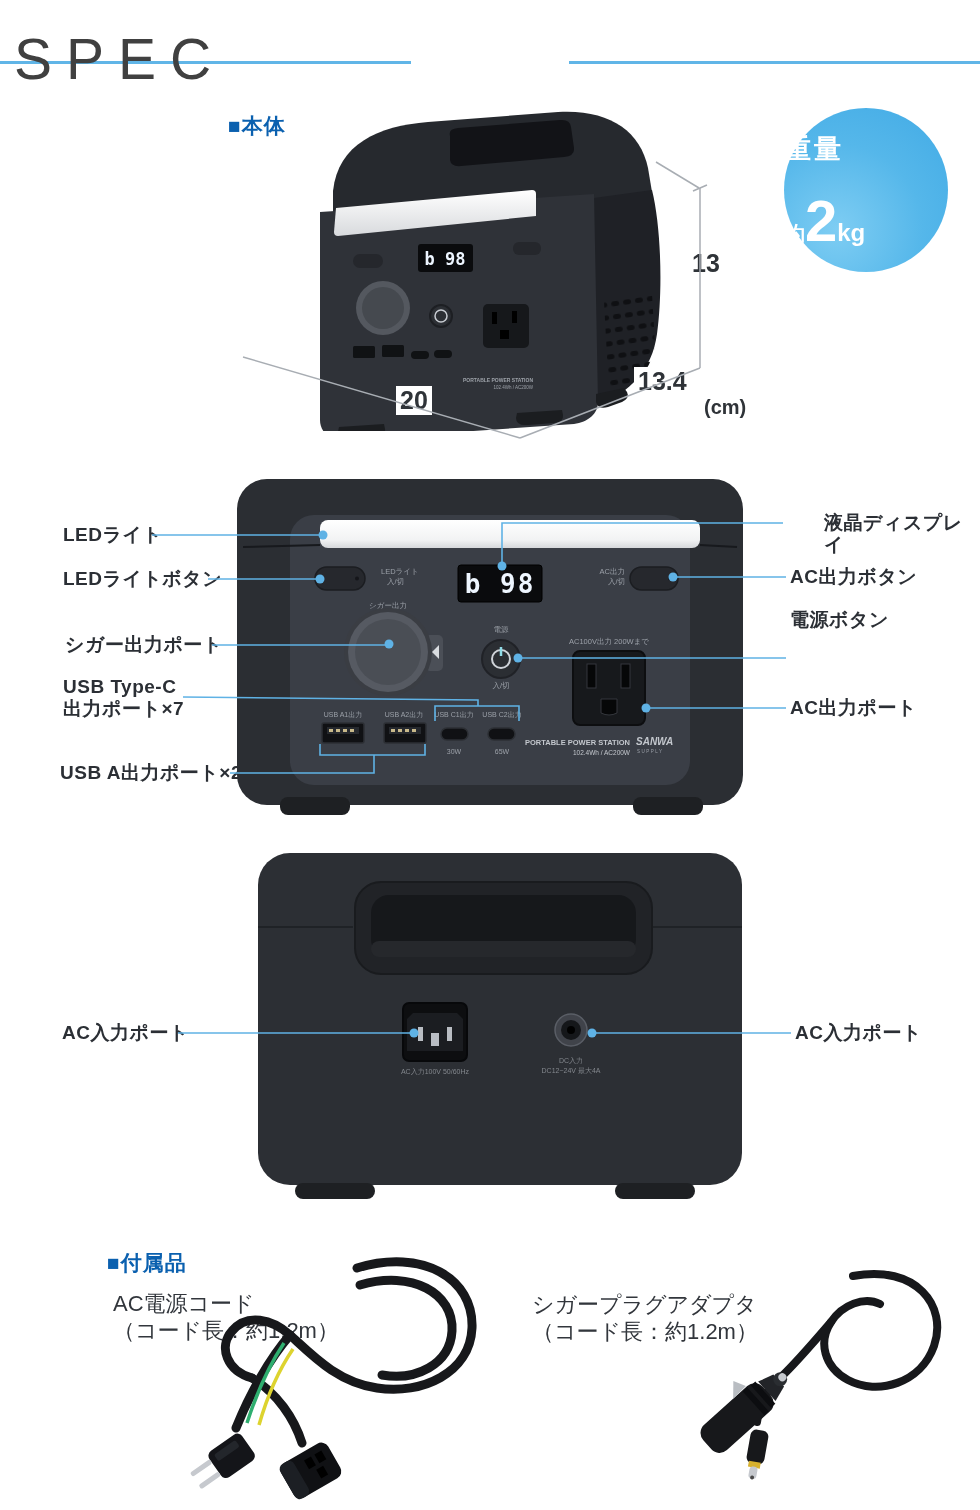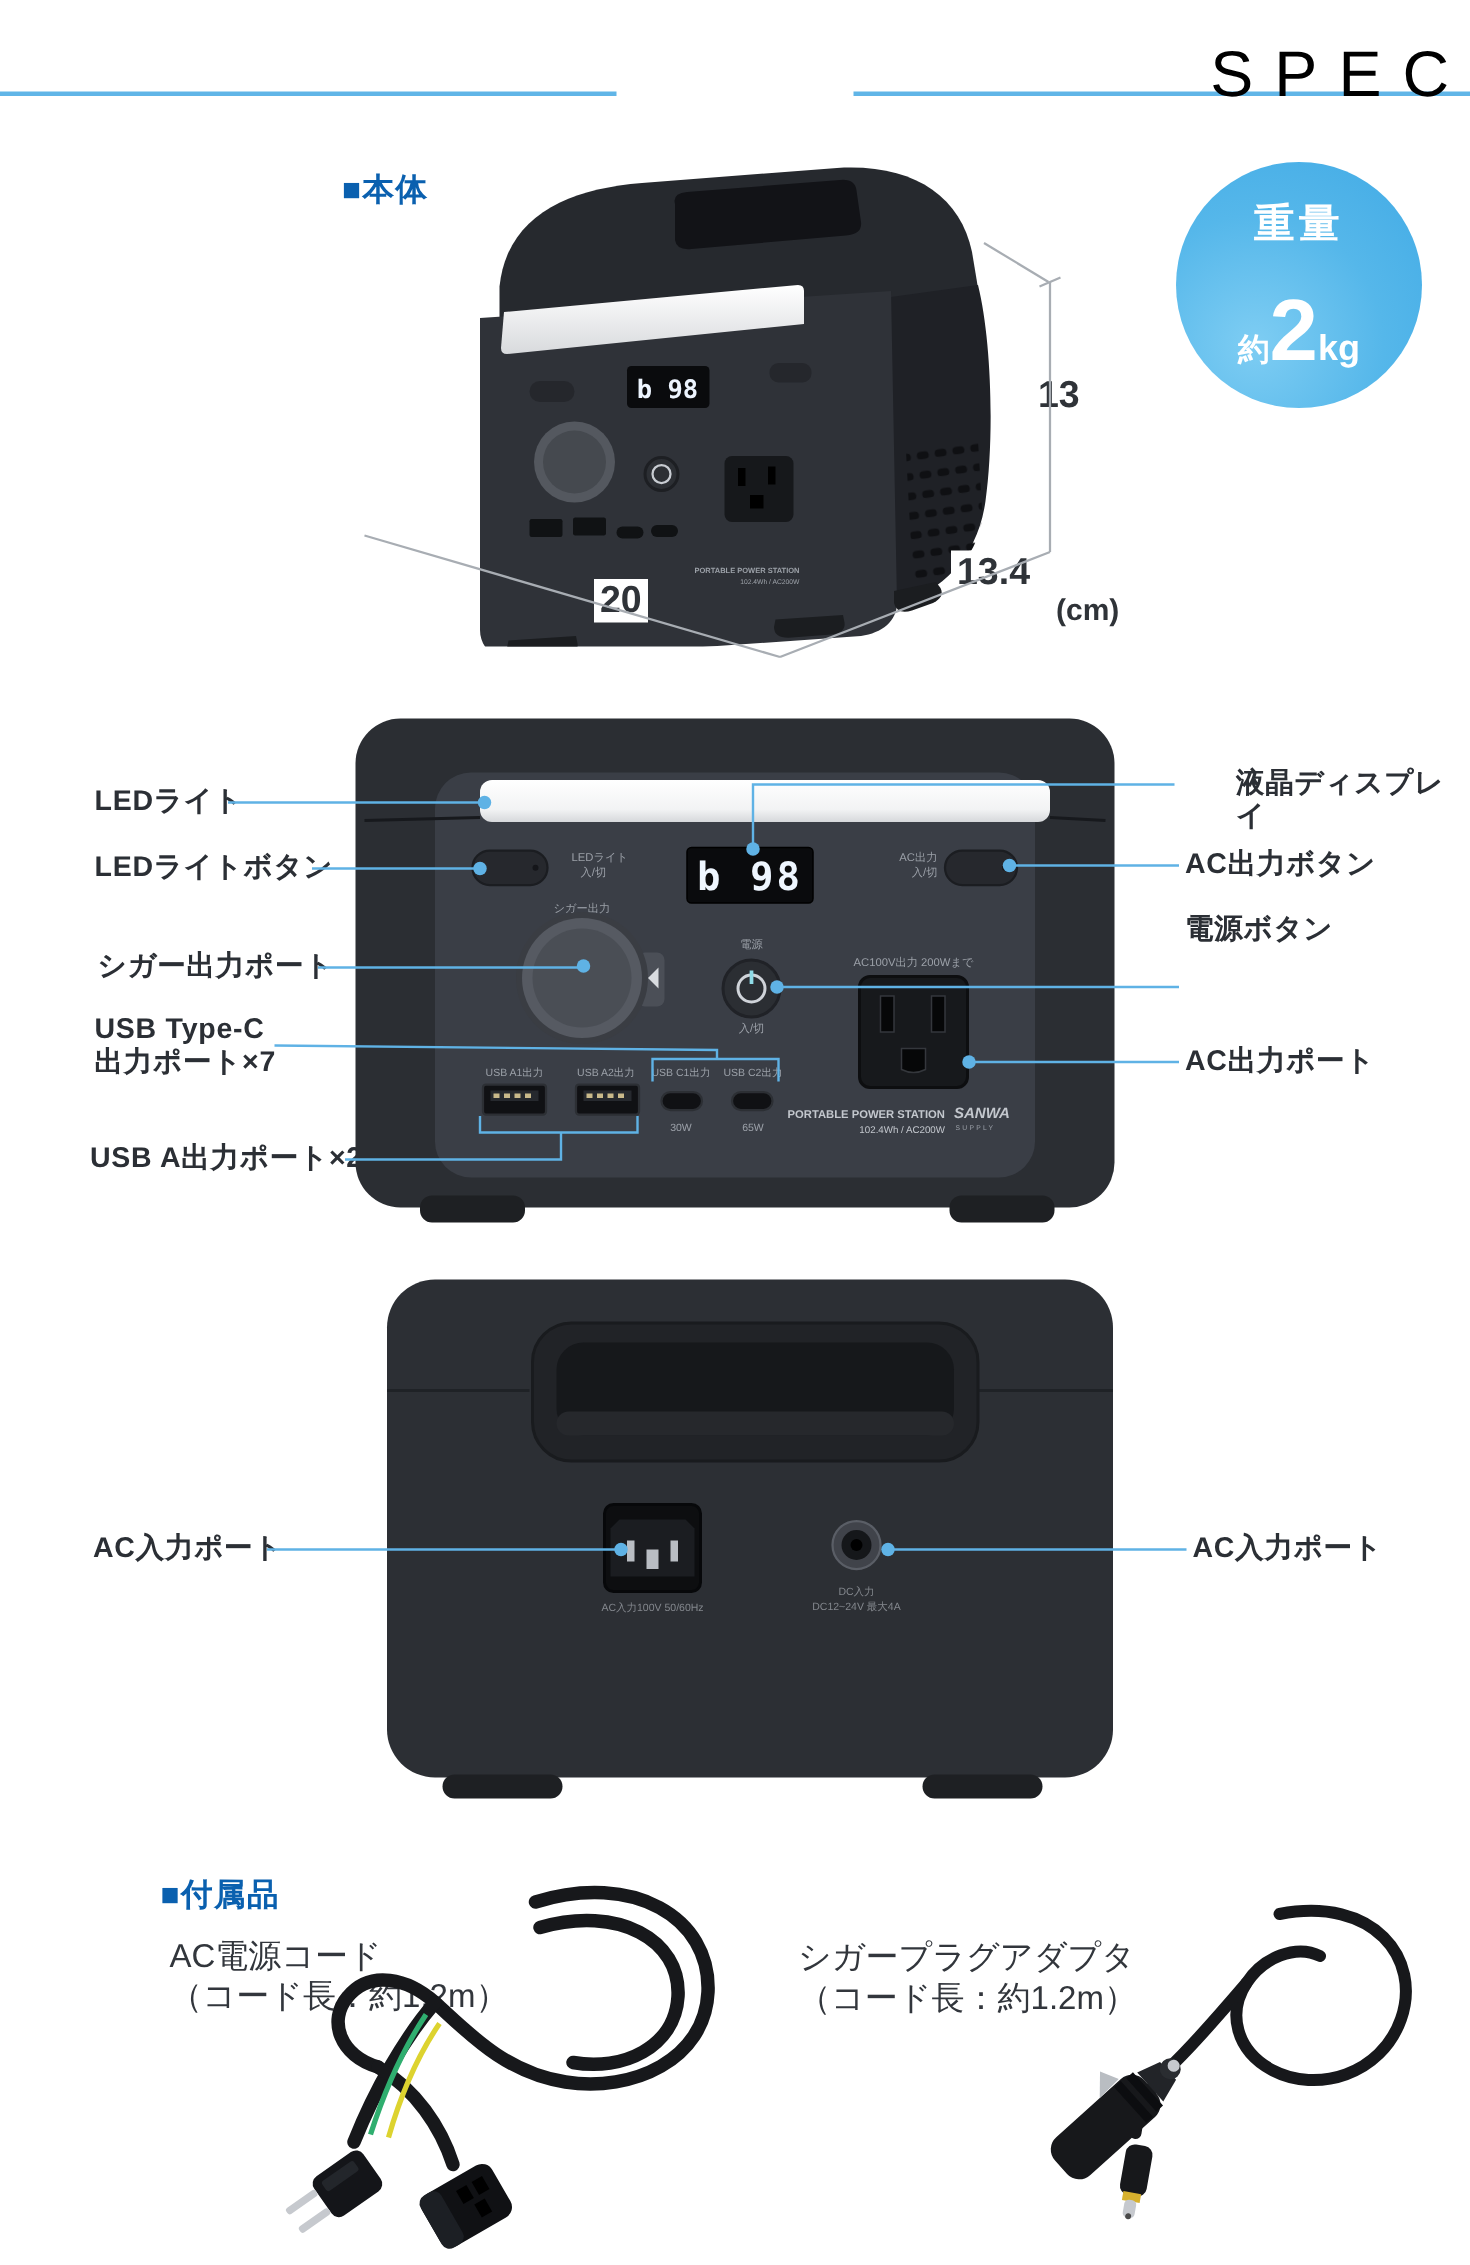--- a/index.html
+++ b/index.html
@@ -1,29 +1,29 @@
 <!DOCTYPE html>
 <html><head>
 <meta charset="utf-8">
 <style>
   html,body{margin:0;padding:0;background:#fff;}
   .page{position:relative;width:980px;height:1510px;background:#ffffff;overflow:hidden;
         font-family:"Liberation Sans",sans-serif;color:#2e3237;}
   
-  .spec-title{position:absolute;top:26px;left:0;right:0;text-align:right;
-    font-size:43px;font-weight:500;letter-spacing:14px;text-indent:14px;color:#000000;}
+  .spec-title{position:absolute;top:26px;left:0;right:0;text-align:left;
+    font-size:57px;font-weight:500;letter-spacing:14px;text-indent:14px;color:#404040;}
   .hline{position:absolute;top:61px;height:3px;background:#60b5e7;}
   .hline.left{left:0;width:411px;}
   .hline.right{left:569px;right:0;}
   
   .sec-label{position:absolute;color:#0a60af;font-size:21px;font-weight:700;letter-spacing:1px;}
   
   .badge{position:absolute;left:784px;top:108px;width:164px;height:164px;border-radius:50%;
     background:radial-gradient(circle at 32% 74%, #7ecdf3 0%, #55b7ea 52%, #41aae5 100%);
-    display:flex;flex-direction:column;align-items:center;justify-content:center;color:#fff;gap:26px;}
+    display:flex;flex-direction:column;align-items:flex-start;justify-content:center;color:#fff;gap:26px;}
   .badge-title{font-size:27px;font-weight:700;letter-spacing:3px;}
   .badge-row{display:flex;align-items:baseline;margin-top:0px;}
   .badge-approx{font-size:21px;font-weight:700;}
   .badge-num{font-size:58px;font-weight:700;line-height:0.95;}
   .badge-unit{font-size:24px;font-weight:700;}
   
   .dim{position:absolute;font-size:25px;font-weight:600;color:#2f3338;background:#fff;padding:0 4px;}
   .dim.small{font-size:20px;font-weight:600;}
   
   .callout{position:absolute;font-size:19px;font-weight:600;color:#2b2f35;letter-spacing:0.5px;line-height:22px;}

